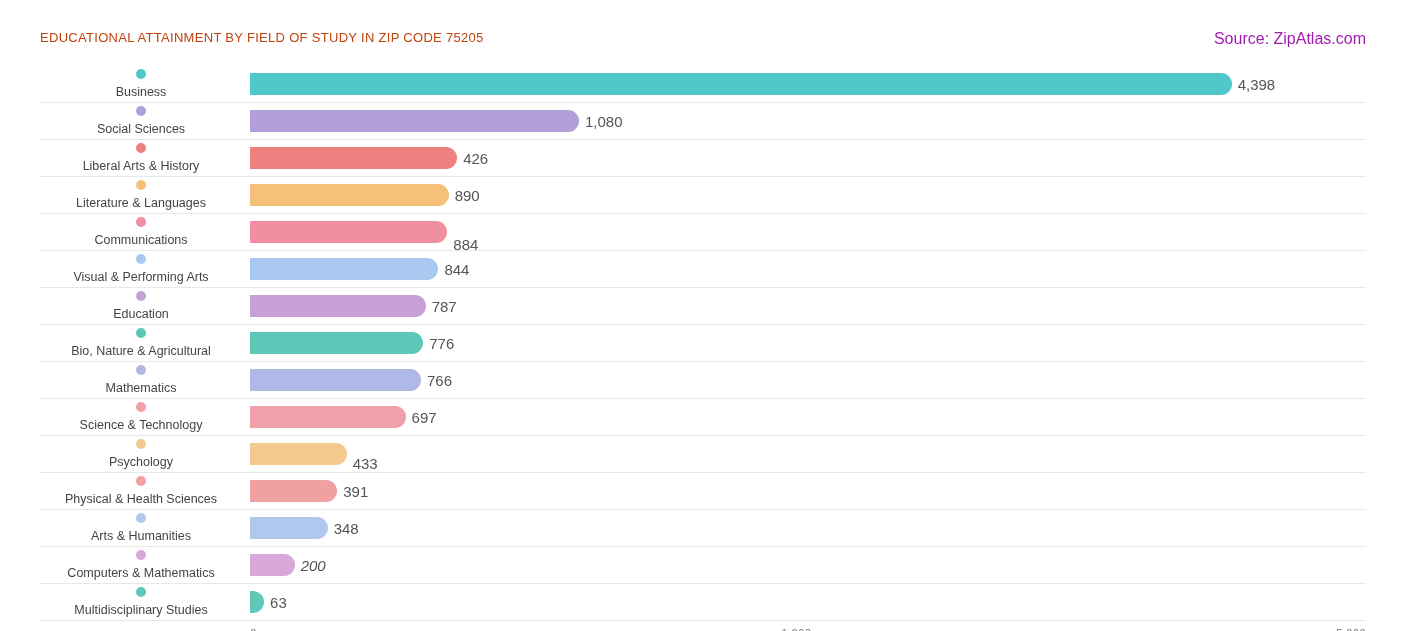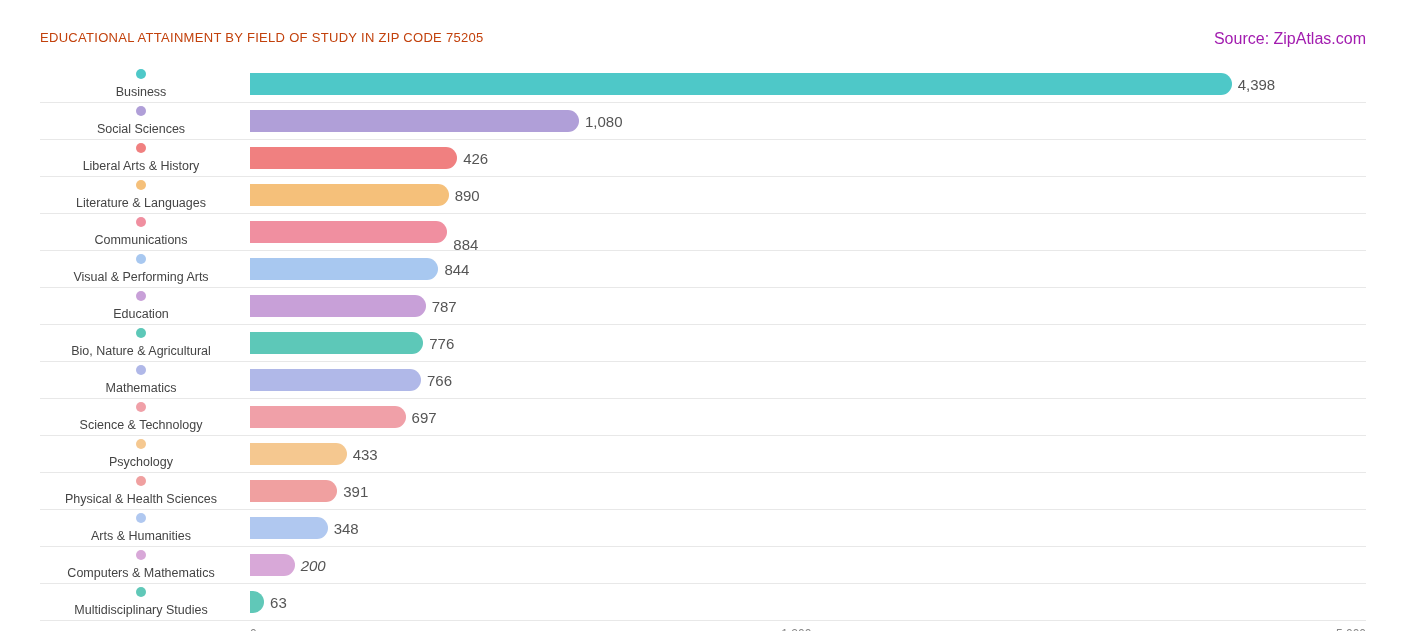--- a/index.html
+++ b/index.html
@@ -240,21 +240,21 @@
   </div>
       <div class="bar-row">
     <div class="bar-label">
       <span class="label-dot" style="background:#f5c890"></span>
       <span>Psychology</span>
     </div>
     <div class="bars-wrapper">
       <div class="bar-track">
         <div class="bar-fill" style="width:8.66%; background:#f5c890; --bar-width:8.66%;">
         </div>
-        <span class="bar-value" style="left:calc(8.66% + 6px);">433</span>
+        <span class="bar-value" style="left:calc(8.66% + 6px);margin-top:9px;">433</span>
       </div>
     </div>
   </div>
       <div class="bar-row">
     <div class="bar-label">
       <span class="label-dot" style="background:#f0a0a0"></span>
       <span>Physical &amp; Health Sciences</span>
     </div>
     <div class="bars-wrapper">
       <div class="bar-track">

